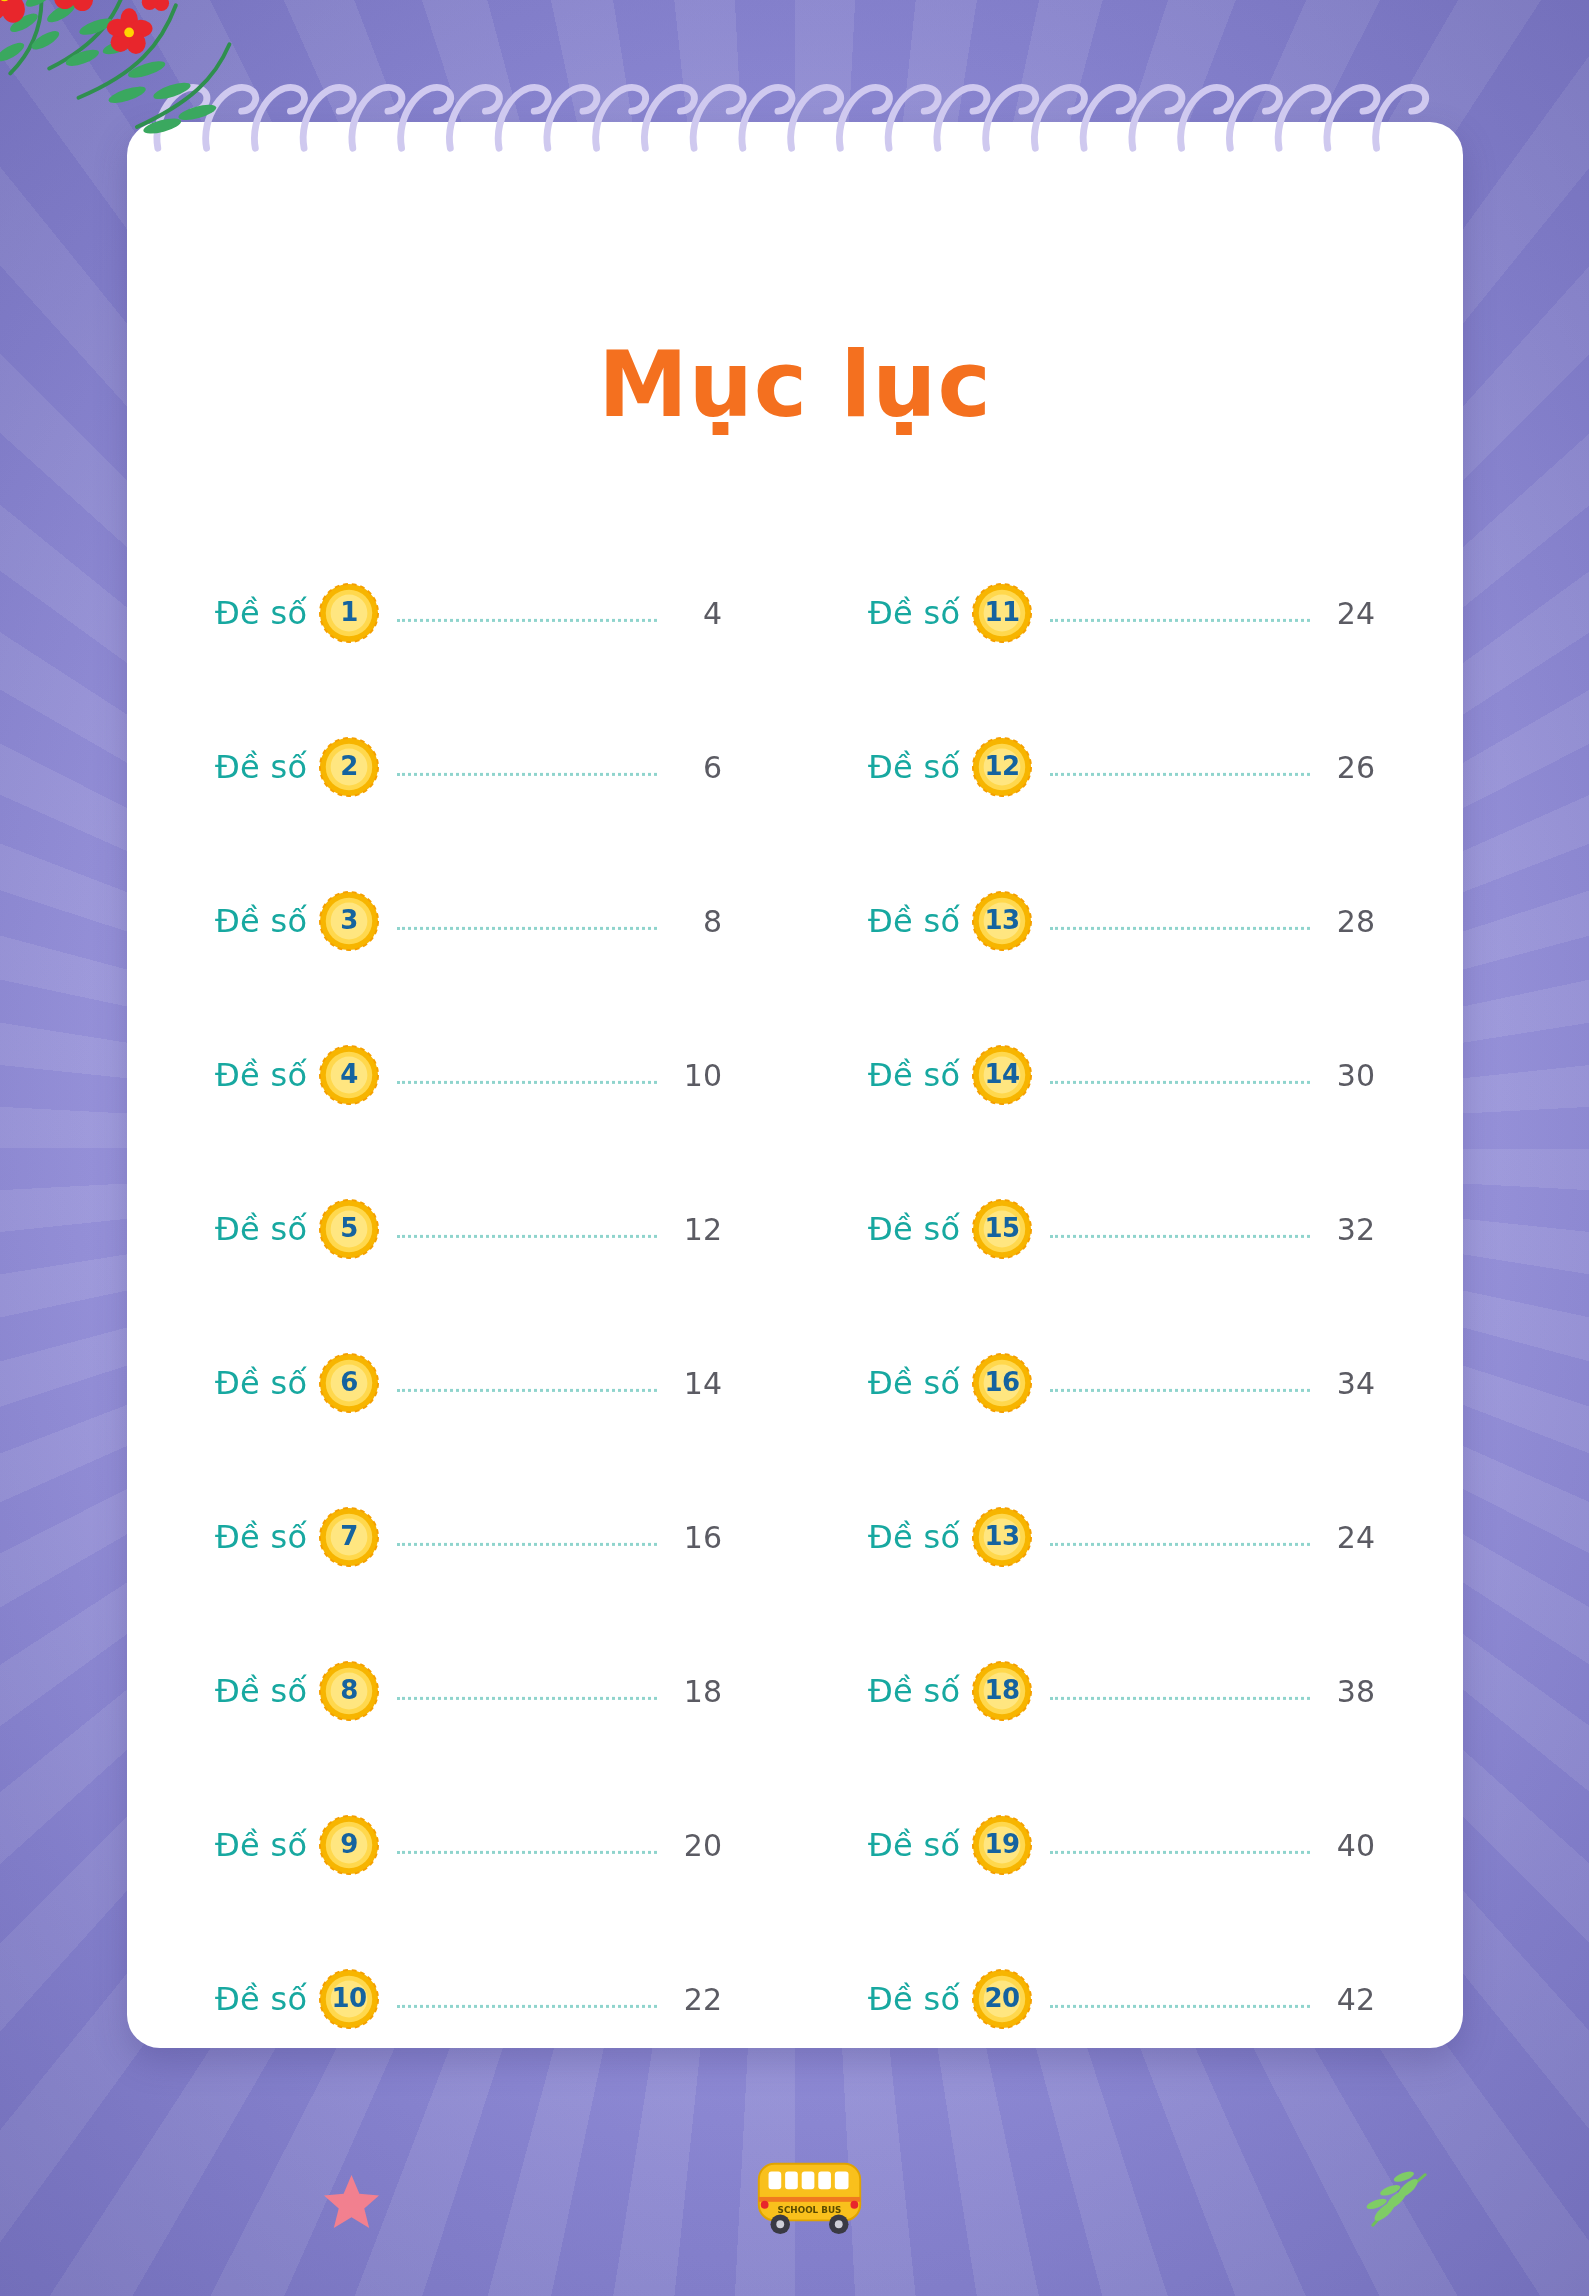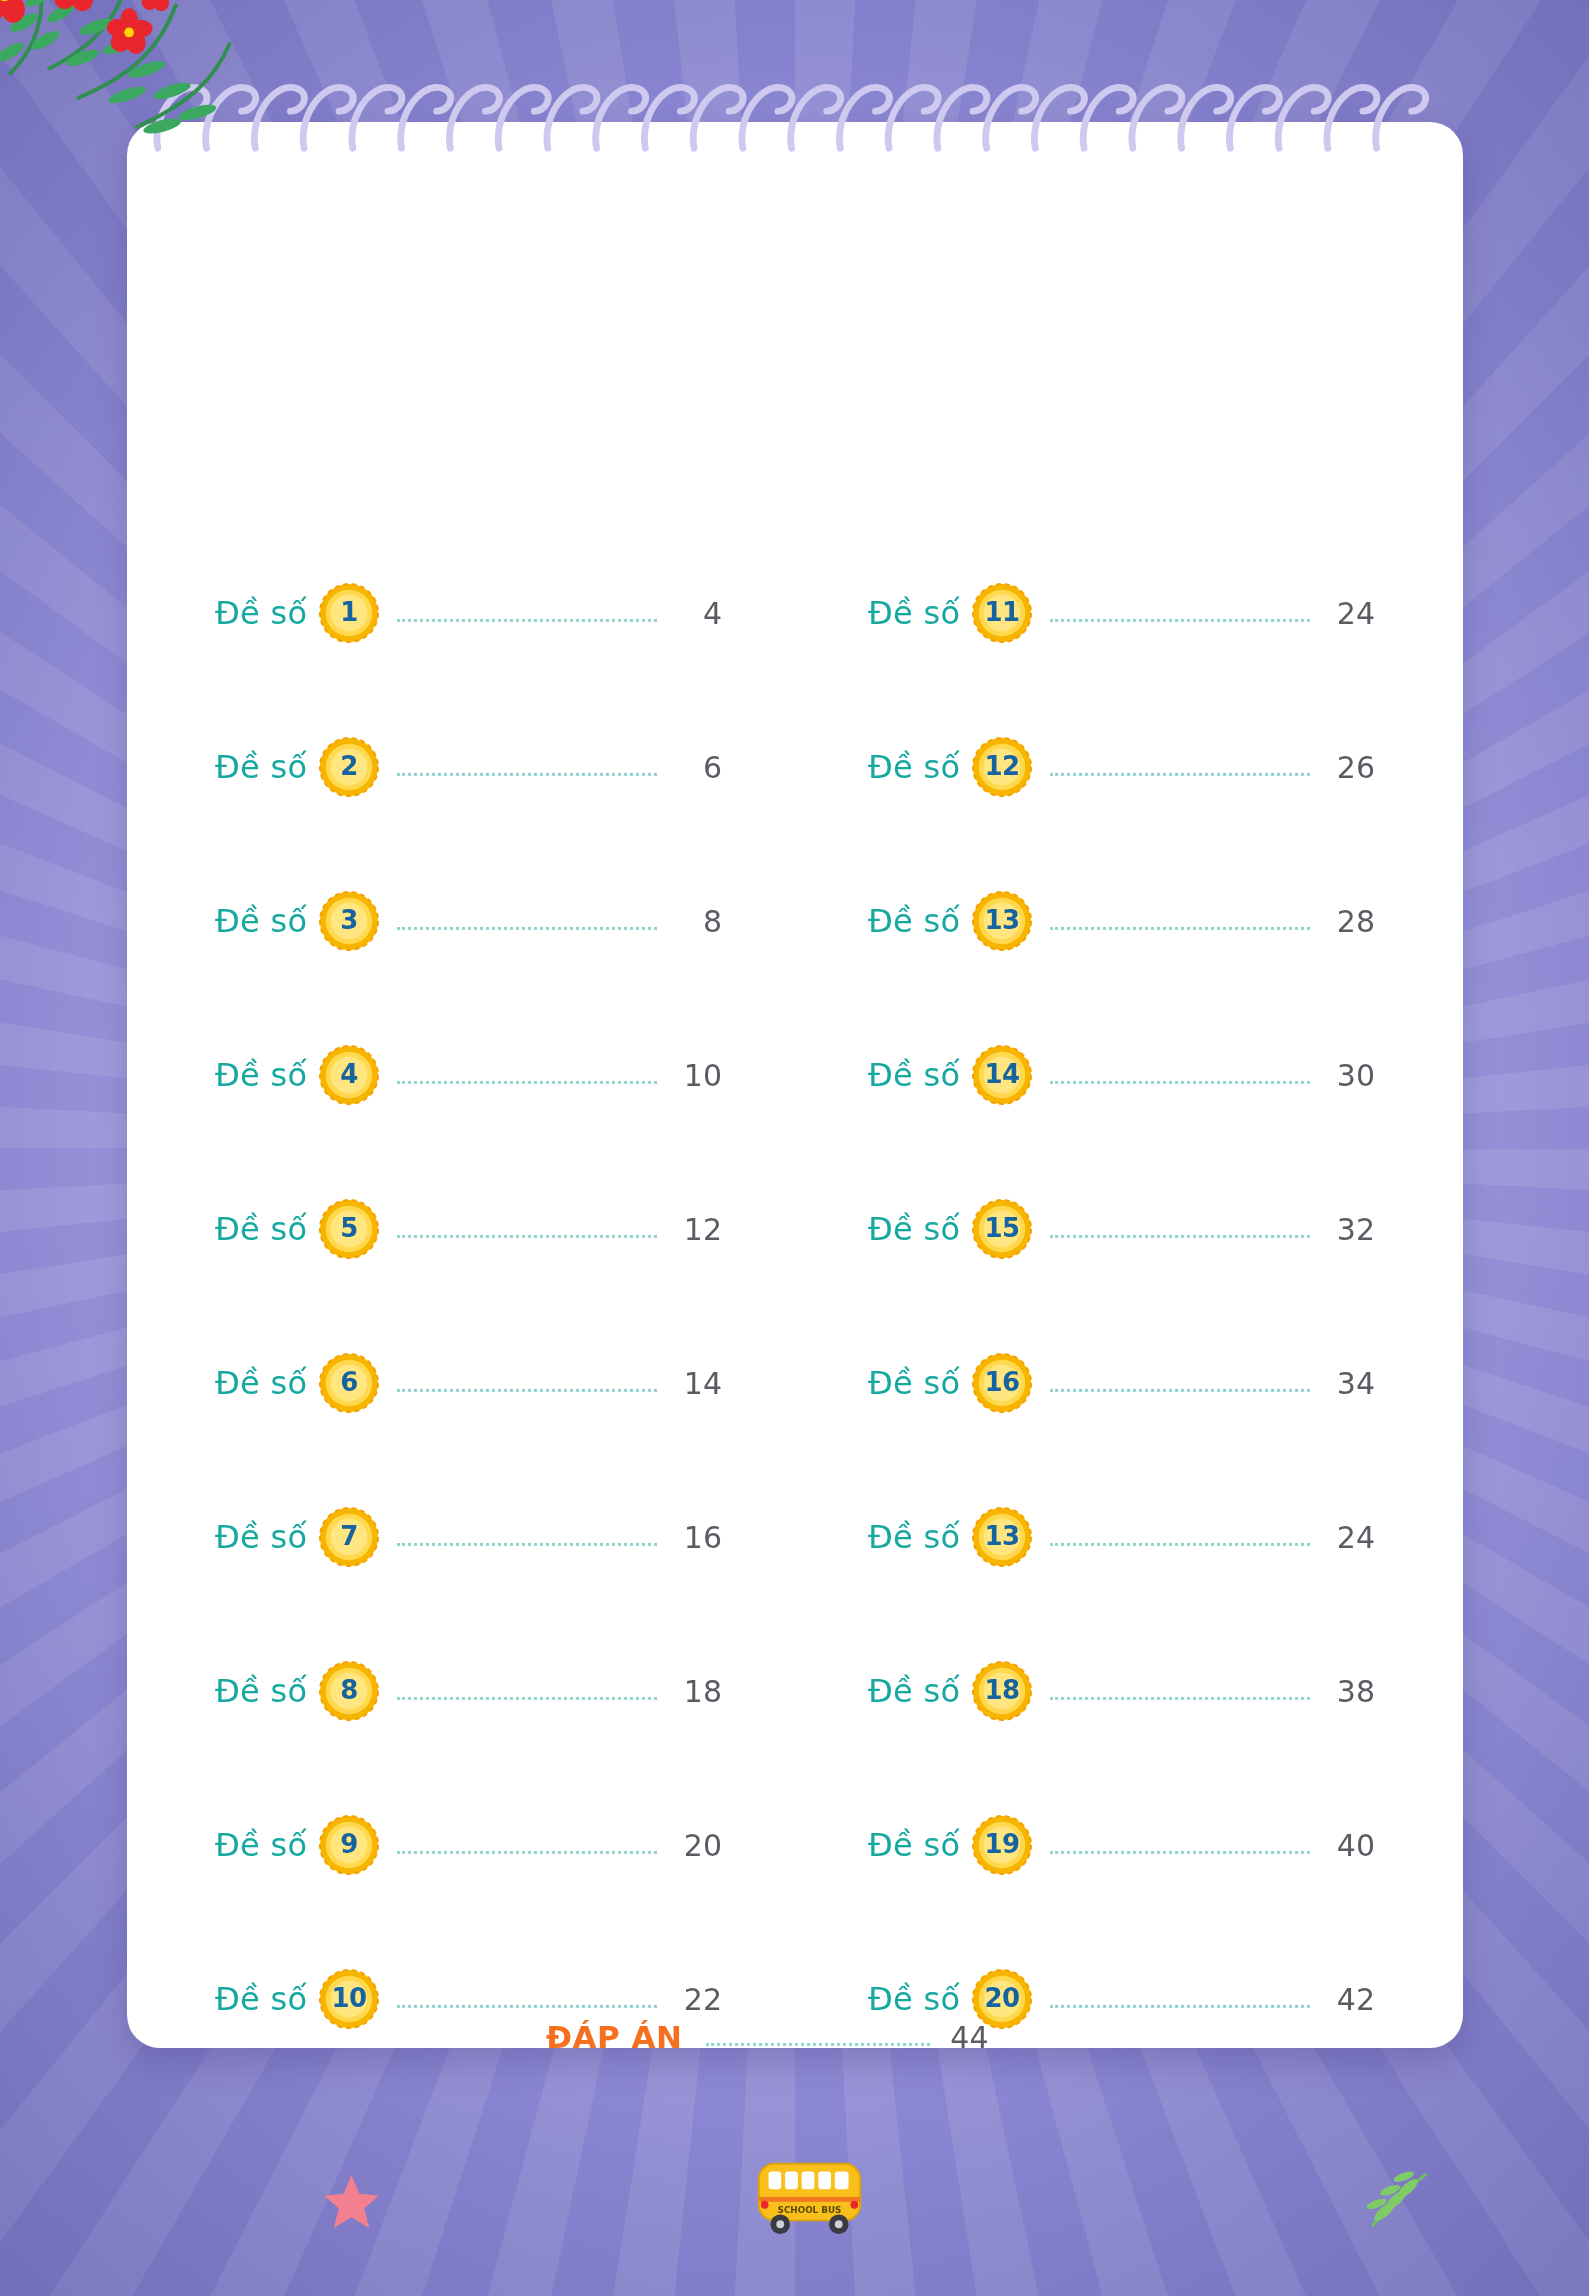--- a/index.html
+++ b/index.html
@@ -168,20 +168,21 @@
   #deco-leaf  { position: absolute; left: 1365px; top: 2165px; }
 </style>
 </head>
 <body>
 
 <div id="page-bg"></div>
 <div id="page-vignette"></div>
 
 <div id="sheet">
 
+  <div id="title">Mục lục</div>
 
   <div class="toc-col" id="col-left">
 
     <div class="toc-row">
       <span class="toc-label">Đề số</span>
       <span class="sun">
         <svg viewBox="0 0 62 62" xmlns="http://www.w3.org/2000/svg">
           <g>
             <circle cx="31" cy="31" r="30" fill="#f7b500"></circle>
             <circle cx="31" cy="31" r="30" fill="none" stroke="#f5a000" stroke-width="2" stroke-dasharray="5 4"></circle>
@@ -479,25 +480,20 @@
           <circle cx="31" cy="31" r="19" fill="#ffe680"></circle>
         </svg>
         <span class="num">20</span>
       </span>
       <span class="dots"></span>
       <span class="page-num">42</span>
     </div>
 
   </div>
 
-  <div id="answer-row">
-    <span class="ans-label">ĐÁP ÁN</span>
-    <span class="dots"></span>
-    <span class="page-num">44</span>
-  </div>
 
 </div>
 
 <svg id="spiral" viewBox="0 0 1330 80" xmlns="http://www.w3.org/2000/svg">
   <g fill="none" stroke="#cfc9ef" stroke-width="7" stroke-linecap="round">
     <path d="M12 72 C 6 40, 30 6, 52 10 C 70 14, 62 34, 48 34"></path>
     <path d="M62 72 C 56 40, 80 6, 102 10 C 120 14, 112 34, 98 34"></path>
     <path d="M112 72 C 106 40, 130 6, 152 10 C 170 14, 162 34, 148 34"></path>
     <path d="M162 72 C 156 40, 180 6, 202 10 C 220 14, 212 34, 198 34"></path>
     <path d="M212 72 C 206 40, 230 6, 252 10 C 270 14, 262 34, 248 34"></path>

